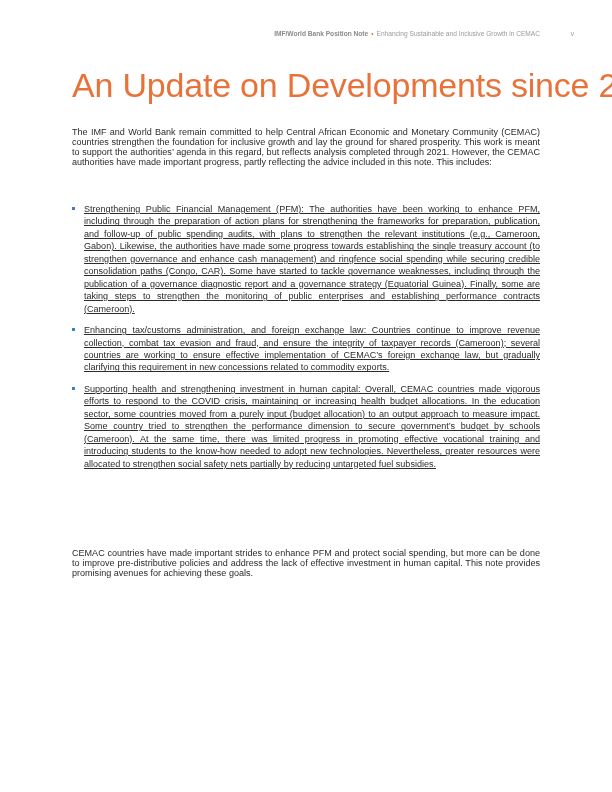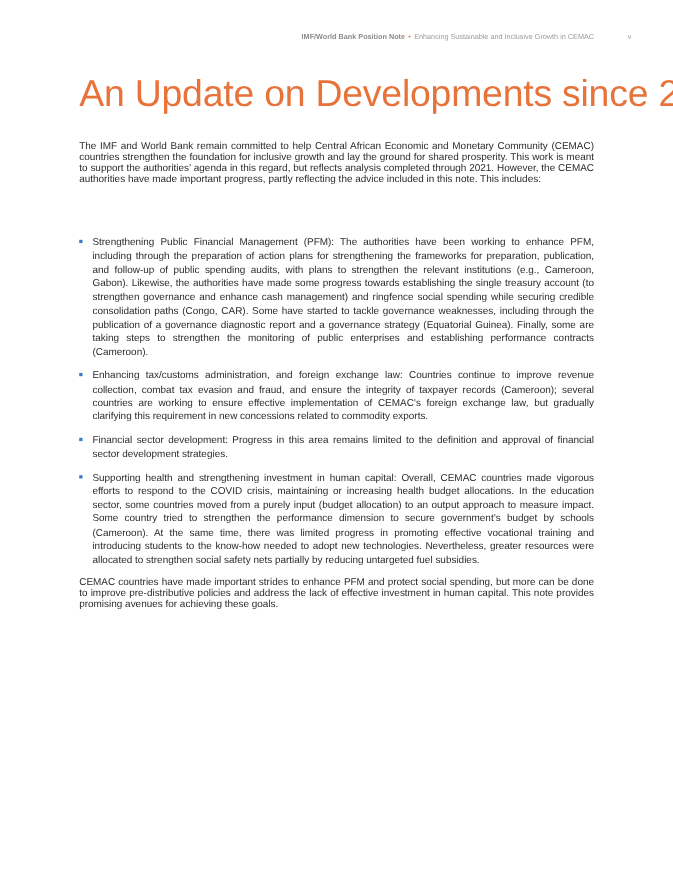--- a/index.html
+++ b/index.html
@@ -5,39 +5,38 @@
     html, body { margin: 0; padding: 0; background: #ffffff; }
     body { width: 612px; height: 792px; position: relative; overflow: hidden; font-family: "Liberation Sans", "DejaVu Sans", sans-serif; color: #2b2b2b; }
     .running-head { position: absolute; top: 30px; left: 0; width: 612px; height: 12px; font-size: 6.6px; color: #9a9a9a; }
     .running-head .title-part { position: absolute; right: 72px; top: 0; white-space: nowrap; }
     .running-head .bold { font-weight: bold; color: #8a8a8a; }
     .running-head .dot { color: #e8733a; margin: 0 3px; }
     .running-head .pageno { position: absolute; right: 38px; top: 0; }
     h1.page-title { position: absolute; top: 66px; left: 72px; margin: 0; font-weight: normal; font-size: 34px; color: #e8733a; letter-spacing: -0.2px; white-space: nowrap; }
     .body-text { position: absolute; left: 72px; width: 468px; font-size: 9.05px; line-height: 10px; text-align: justify; color: #2b2b2b; }
     .intro { top: 127px; }
-    ul.bullets { position: absolute; left: 72px; top: 214px; width: 468px; margin: 0; padding: 0; list-style: none; }
+    ul.bullets { position: absolute; left: 72px; top: 203px; width: 468px; margin: 0; padding: 0; list-style: none; text-decoration: underline; }
     ul.bullets li { position: relative; padding-left: 12px; font-size: 9.05px; line-height: 12.45px; text-align: justify; margin-bottom: 9px; }
     ul.bullets li .bullet { position: absolute; left: 0; top: 4px; width: 3px; height: 3px; background: #3a7fc1; }
-    .closing { top: 524px; }
+    .closing { top: 548px; }
   </style>
 </head>
 <body>
 
 <div class="running-head">
   <span class="title-part">
     <span class="bold">IMF/World Bank Position Note</span><span class="dot">•</span><span>Enhancing Sustainable and Inclusive Growth in CEMAC</span>
   </span>
   <span class="pageno">v</span>
 </div>
 
 <h1 class="page-title">An Update on Developments since 2022</h1>
 
 <p class="body-text intro" style="margin:0;">The IMF and World Bank remain committed to help Central African Economic and Monetary Community (CEMAC) countries strengthen the foundation for inclusive growth and lay the ground for shared prosperity. This work is meant to support the authorities’ agenda in this regard, but reflects analysis completed through 2021. However, the CEMAC authorities have made important progress, partly reflecting the advice included in this note. This includes:</p>
 
 <ul class="bullets">
   <li><span class="bullet"></span><span>Strengthening Public Financial Management (PFM): The authorities have been working to enhance PFM, including through the preparation of action plans for strengthening the frameworks for preparation, publication, and follow-up of public spending audits, with plans to strengthen the relevant institutions (e.g., Cameroon, Gabon). Likewise, the authorities have made some progress towards establishing the single treasury account (to strengthen governance and enhance cash management) and ringfence social spending while securing credible consolidation paths (Congo, CAR). Some have started to tackle gover­nance weaknesses, including through the publication of a governance diagnostic report and a governance strategy (Equatorial Guinea). Finally, some are taking steps to strengthen the monitoring of public enter­prises and establishing performance contracts (Cameroon).</span></li>
   <li><span class="bullet"></span><span>Enhancing tax/customs administration, and foreign exchange law: Countries continue to improve revenue collection, combat tax evasion and fraud, and ensure the integrity of taxpayer records (Cameroon); several countries are working to ensure effective implementation of CEMAC’s foreign exchange law, but gradually clarifying this requirement in new concessions related to commodity exports.</span></li>
-  <li><span class="bullet"></span><span>Financial sector development: Progress in this area remains limited to the definition and approval of financial sector development strategies.</span></li>
   <li><span class="bullet"></span><span>Supporting health and strengthening investment in human capital: Overall, CEMAC countries made vigorous efforts to respond to the COVID crisis, maintaining or increasing health budget allocations. In the education sector, some countries moved from a purely input (budget allocation) to an output approach to measure impact. Some country tried to strengthen the performance dimension to secure government’s budget by schools (Cameroon). At the same time, there was limited progress in promoting effective vocational training and introducing students to the know-how needed to adopt new technolo­gies. Nevertheless, greater resources were allocated to strengthen social safety nets partially by reducing untargeted fuel subsidies.</span></li>
 </ul>
 
 <p class="body-text closing" style="margin:0;">CEMAC countries have made important strides to enhance PFM and protect social spending, but more can be done to improve pre-distributive policies and address the lack of effective investment in human capital. This note provides promising avenues for achieving these goals.</p>
 
 </body></html>

